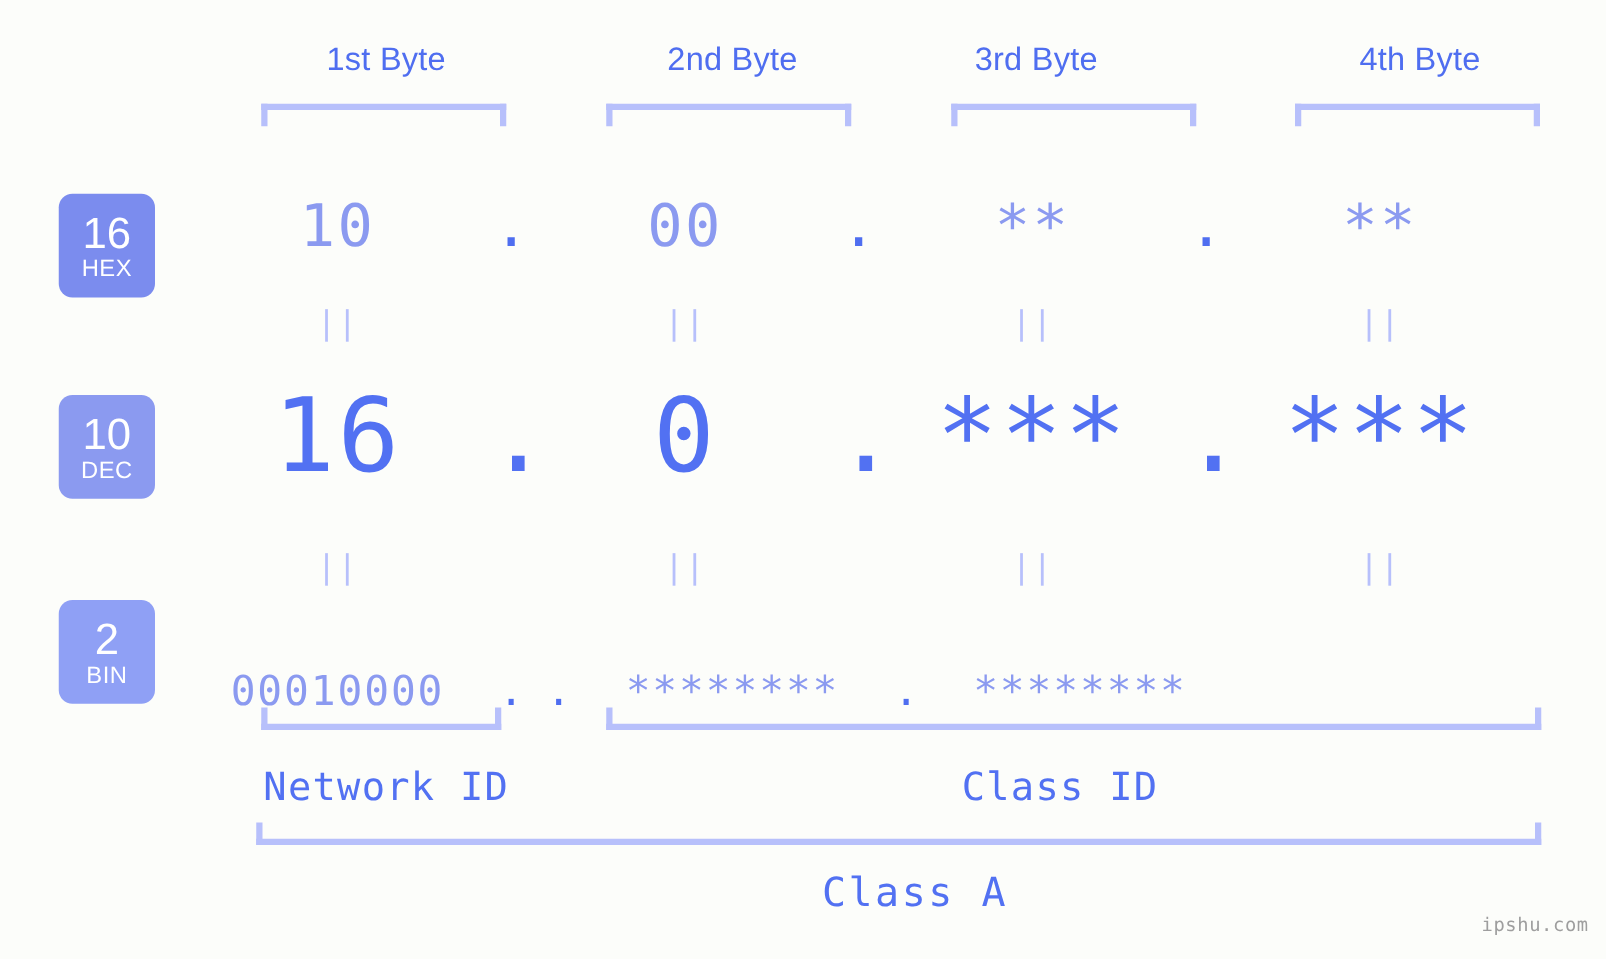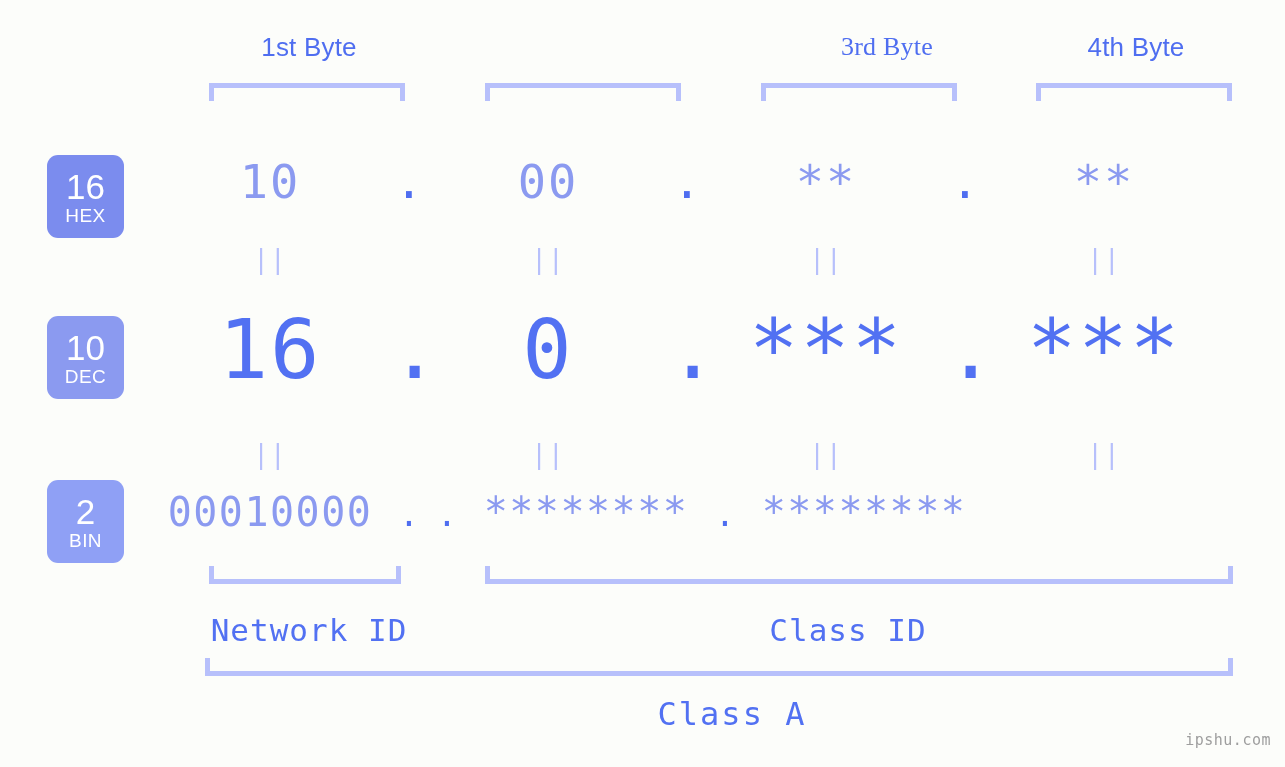--- a/index.html
+++ b/index.html
@@ -125,23 +125,24 @@
   #row-dec .dot {
     width: 38px;
     font-size: 82px;
     color: #5271f2;
   }
 
   
   #row-bin { top: 489px; }
   #row-bin .cell {
     width: 240px;
-    font-size: 40px;
+    font-size: 33px;
     color: #8b9af0;
     letter-spacing: 1.5px;
+    margin-top: 44px;
   }
   #row-bin .dot {
     width: 38px;
     font-size: 33px;
     color: #4f6ef0;
   }
 
   
   .eqrow {
     position: absolute;
@@ -193,21 +194,22 @@
     color: #9e9e9e;
     letter-spacing: 0.5px;
   }
 </style>
 </head>
 <body>
 
 <div class="stage">
 
   <div class="byte-label" style="left:189px;">1st Byte</div>
-  <div class="byte-label" style="left:767px;font-family:Liberation Serif, serif;">3rd Byte</div>
+  <div class="byte-label" style="left:466px;">2nd Byte</div>
+  <div class="byte-label" style="left:709px;">3rd Byte</div>
   <div class="byte-label" style="left:1016px;">4th Byte</div>
 
   <div class="bracket-down" style="left:209px; top:83px; width:196px;"></div>
   <div class="bracket-down" style="left:485px; top:83px; width:196px;"></div>
   <div class="bracket-down" style="left:761px; top:83px; width:196px;"></div>
   <div class="bracket-down" style="left:1036px; top:83px; width:196px;"></div>
 
   <div class="badge" id="badge-hex">
     <span class="num">16</span>
     <span class="nm">HEX</span>

